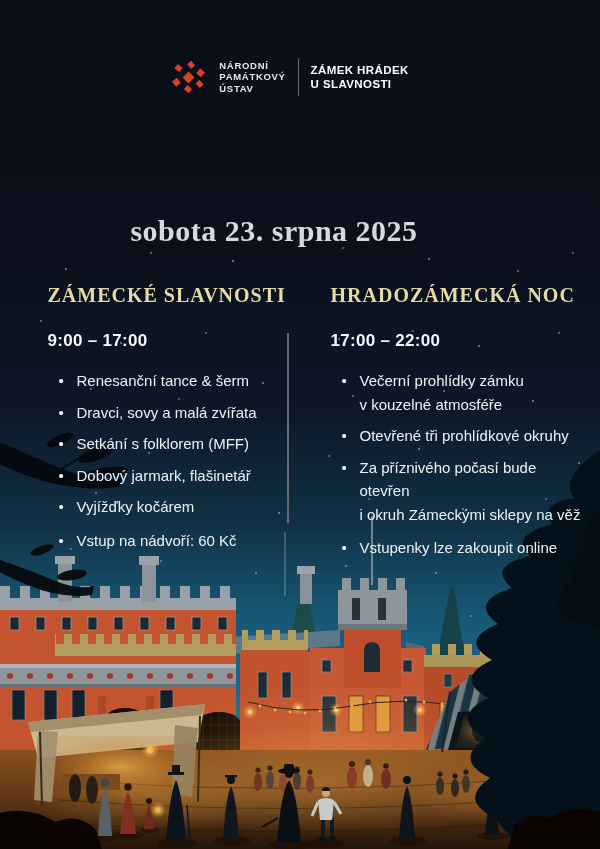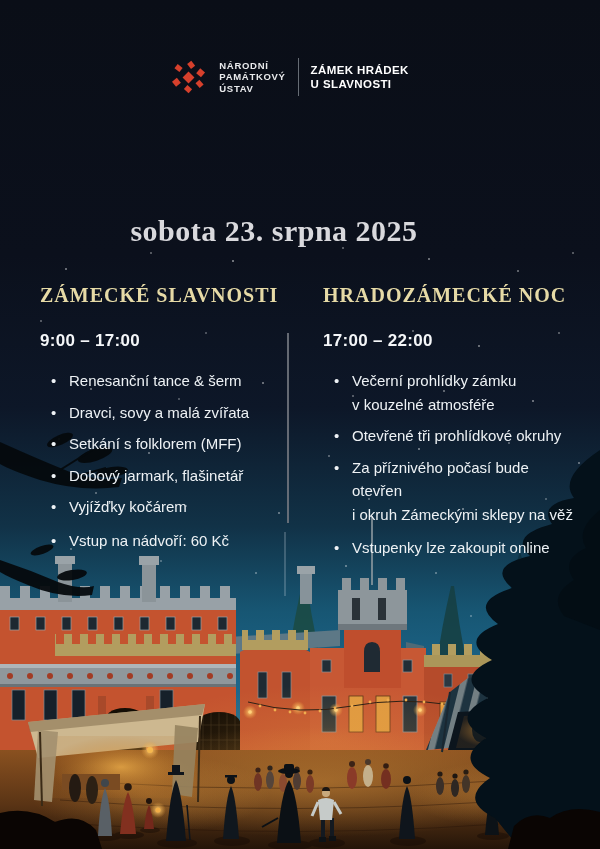--- a/index.html
+++ b/index.html
@@ -36,21 +36,21 @@
   .logo-mark{width:42px;height:42px;margin-right:10px;flex:0 0 auto;}
   .org-lines{color:#e9eaec;font-weight:bold;font-size:9.5px;line-height:1.18;letter-spacing:.7px;}
   .logo-divider{width:1px;height:38px;background:#666c74;margin:0 12px;}
   .site-lines{color:#fff;font-weight:bold;font-size:11.5px;line-height:1.25;letter-spacing:.4px;}
   
   .title{position:absolute;top:134px;left:0;width:600px;text-align:center;margin:0;z-index:3;
     font-family:"Liberation Serif",serif;font-weight:bold;font-size:37px;letter-spacing:.5px;color:#e9dfac;}
   .date{position:absolute;top:214px;left:0;width:548px;text-align:center;margin:0;z-index:3;
     font-family:"Liberation Serif",serif;font-weight:bold;font-size:30px;letter-spacing:.5px;color:#d9d9dd;}
   
-  .columns{position:absolute;top:283px;left:0;width:600px;display:flex;padding-left:40px;box-sizing:border-box;z-index:3;}
+  .columns{position:absolute;top:283px;left:0;width:600px;display:flex;padding-left:40px;box-sizing:border-box;z-index:3;justify-content:center;}
   .col-left{width:250px;flex:0 0 250px;}
   .col-right{width:262px;margin-left:33px;}
   .col-heading{margin:0;font-family:"Liberation Serif",serif;font-weight:bold;font-size:20px;line-height:24px;
     letter-spacing:1px;color:#e6daa6;}
   .col-time{margin:23px 0 0 0;font-size:17px;font-weight:bold;color:#f4f6f8;line-height:22px;letter-spacing:.3px;}
   .bullets{margin:17px 0 0 0;padding:0;list-style:none;}
   .bullets li{position:relative;padding-left:21px;margin:8px;font-size:15px;line-height:23.5px;color:#eef2f5;white-space:pre-line;}
   .bullets li::before{content:"•";position:absolute;left:3px;color:#eef2f5;}
   .note{margin-top:10px;}
   .v-divider{position:absolute;top:333px;left:287px;width:2px;height:190px;background:#747880;opacity:.85;z-index:3;}
@@ -98,21 +98,21 @@
         <li>Dravci, sovy a malá zvířata</li>
         <li>Setkání s folklorem (MFF)</li>
         <li>Dobový jarmark, flašinetář</li>
         <li>Vyjížďky kočárem</li>
       </ul>
       <ul class="bullets note">
         <li>Vstup na nádvoří: 60 Kč</li>
       </ul>
     </div>
     <div class="col-right">
-      <h3 class="col-heading">HRADOZÁMECKÉ NOC</h3>
+      <h3 class="col-heading">HRADOZÁMECKÁ NOC</h3>
       <div class="col-time">17:00 – 22:00</div>
       <ul class="bullets">
         <li>Večerní prohlídky zámku
 v kouzelné atmosféře</li>
         <li>Otevřené tři prohlídkové okruhy</li>
         <li>Za příznivého počasí bude otevřen
 i okruh Zámeckými sklepy na věž</li>
       </ul>
       <ul class="bullets note">
         <li>Vstupenky lze zakoupit online</li>

